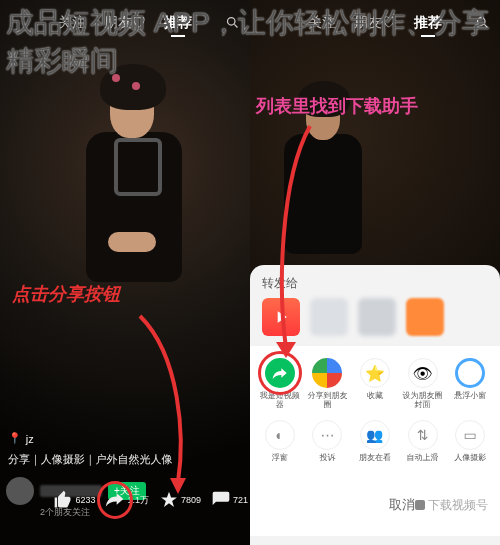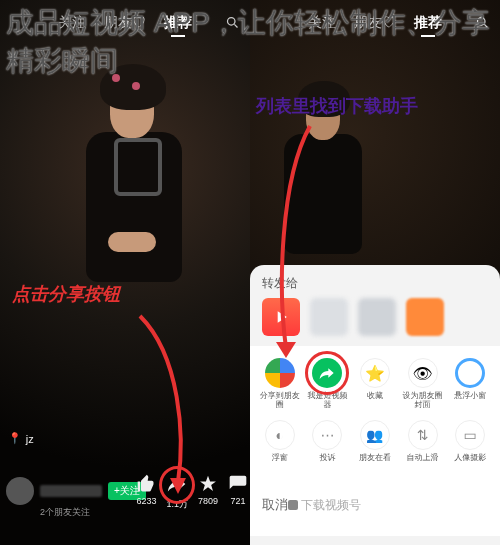--- a/index.html
+++ b/index.html
@@ -26,53 +26,53 @@
   .torso::before { content: ""; position: absolute; top: 6px; left: 28px; width: 40px; height: 50px; border: 4px solid #555; border-radius: 6px; }
   .hand { position: absolute; top: 172px; left: 48px; width: 48px; height: 20px; background: #c79a7a; border-radius: 10px; }
   .user-tag { position: absolute; bottom: 100px; left: 8px; color: #eee; font-size: 11px; display: flex; align-items: center; gap: 4px; }
   .caption { position: absolute; bottom: 78px; left: 8px; right: 8px; color: #eee; font-size: 11px; white-space: nowrap; overflow: hidden; text-overflow: ellipsis; }
   .author-row { position: absolute; bottom: 40px; left: 6px; right: 6px; display: flex; align-items: center; gap: 6px; }
   .avatar { width: 28px; height: 28px; border-radius: 50%; background: #555; }
   .name-blur { width: 62px; height: 12px; background: #3a3a3a; border-radius: 2px; filter: blur(1px); }
   .follow { background: #07c160; color: #fff; font-size: 10px; padding: 2px 6px; border-radius: 3px; }
   .fan-note { position: absolute; bottom: 26px; left: 40px; color: #999; font-size: 9px; margin-top: 32px; }
   .eng-bar { position: absolute; bottom: 34px; right: 2px; display: flex; gap: 10px; }
-  .eng { display: flex; flex-direction: column; align-items: center; color: #eee; font-size: 9px; gap: 2px; }
+  .eng { display: flex; align-items: center; color: #eee; font-size: 9px; gap: 2px; }
   .eng svg { width: 20px; height: 20px; fill: #eee; }
   .share-circle { position: relative; }
   .share-circle::before { content: ""; position: absolute; inset: -8px; border: 3px solid #e63232; border-radius: 50%; }
   .red-anno-1 { position: absolute; top: 282px; left: 12px; color: #e63232; font-size: 18px; font-weight: 600; z-index: 20; font-style: italic; }
   .arrow-1 { position: absolute; top: 306px; left: 130px; width: 60px; height: 190px; z-index: 19; }
 
   
   .scene-r { position: absolute; inset: 0; background: radial-gradient(circle at 40% 25%, #2c2016 0%, #120d09 50%, #030202 78%); }
   .woman-r { position: absolute; top: 78px; left: 18px; width: 110px; height: 200px; }
   .head-r { position: absolute; top: 18px; left: 38px; width: 34px; height: 44px; background: #b68866; border-radius: 46%; }
   .scarf-r { position: absolute; top: 3px; left: 30px; width: 52px; height: 36px; border-radius: 50% 50% 40% 40%; background: #17120e; }
   .torso-r { position: absolute; top: 56px; left: 16px; width: 78px; height: 120px; background: #0c0a08; border-radius: 18px 18px 10px 10px; }
-  .red-anno-2 { position: absolute; top: 94px; left: 256px; color: #4c1d95; font-size: 18px; font-weight: 600; z-index: 40; }
+  .red-anno-2 { position: absolute; top: 94px; left: 256px; color: #ec4899; font-size: 18px; font-weight: 600; z-index: 40; }
   .arrow-2 { position: absolute; top: 120px; left: 270px; width: 60px; height: 240px; z-index: 39; }
   
   .sheet { position: absolute; left: 0; right: 0; bottom: 0; height: 280px; background: #f3f3f3; border-radius: 14px 14px 0 0; z-index: 30; }
   .sheet-title { font-size: 12px; color: #555; padding: 10px 12px 6px; }
   .recent { display: flex; gap: 10px; padding: 0 12px 10px; }
   .recent .sq { width: 38px; height: 38px; border-radius: 6px; }
   .r1 { background: linear-gradient(#ff6a4a,#ff3a3a); display:flex;align-items:center;justify-content:center; }
   .r1 svg{width:20px;height:20px;fill:#fff;}
   .r2 { background: #dcdfe3; filter: blur(2px); } .r3{background:#cfd3d8;filter:blur(2px);} .r4{background:#ff8a3a;filter:blur(1px);}
   .grid { background: #fff; padding: 12px 6px 8px; display: flex; flex-wrap: wrap; }
   .gi { width: 20%; display: flex; flex-direction: column; align-items: center; gap: 4px; margin-bottom: 10px; }
   .gi .ic { width: 30px; height: 30px; border-radius: 50%; display: flex; align-items: center; justify-content: center; position: relative; }
   .gi .lb { font-size: 8px; color: #555; text-align: center; line-height: 1.1; height: 18px; }
   .ic-green { background: #07c160; } .ic-green::after{content:"";position:absolute;inset:-7px;border:3px solid #e63232;border-radius:50%;}
   .ic-lens { background: conic-gradient(#4285f4 0 90deg,#ea4335 0 180deg,#fbbc05 0 270deg,#34a853 0 360deg); }
   .ic-star { background:#fff;border:1px solid #eee;} .ic-eye{background:#fff;border:1px solid #eee;}
   .ic-ring{background:#fff;border:3px solid #4aa8ff;}
   .ic-dots{background:#fff;border:1px solid #eee;color:#888;font-size:14px;}
-  .bot { display: flex; align-items: center; justify-content: flex-start; padding: 6px 12px 22px; background: #fff; }
+  .bot { display: flex; align-items: center; justify-content: flex-end; padding: 6px 12px 22px; background: #fff; }
   .cancel { color: #666; font-size: 13px; }
   .brand { color: #aaa; font-size: 12px; display:flex;align-items:center;gap:3px; }
   .brand::before{content:"";width:10px;height:10px;background:#888;border-radius:2px;}
   svg.arrow path { fill: none; stroke: #e63232; stroke-width: 4; }
   svg.arrow .head { fill: #e63232; stroke: none; }
 </style>
 </head>
 <body>
 
 <div class="overlay-title">成品短视频 APP，让你轻松制作、分享精彩瞬间</div>
@@ -94,20 +94,21 @@
       <span>朋友♡</span>
       <span class="active">推荐</span>
     </div>
     <span class="search-icon">
       <svg viewBox="0 0 24 24" width="15" height="15">
           <circle cx="10" cy="10" r="6" fill="none" stroke="#ccc" stroke-width="2"></circle>
           <line x1="15" y1="15" x2="20" y2="20" stroke="#ccc" stroke-width="2"></line>
         </svg>
     </span>
     <div class="user-tag">📍<span>jz</span></div>
+    <div class="caption">分享｜人像摄影｜户外自然光人像</div>
     <div class="author-row">
       <div class="avatar"></div>
       <div class="name-blur"></div>
       <div class="follow">+关注</div>
     </div>
     <div class="fan-note">2个朋友关注</div>
     <div class="eng-bar">
       <div class="eng">
         <svg viewBox="0 0 24 24">
             <path d="M2 21h3V9H2v12zm19-11c0-1.1-.9-2-2-2h-5l.8-4-.1-.6c0-.4-.2-.8-.4-1.1L13 1 6.6 7.6C6.2 8 6 8.5 6 9v10c0 1.1.9 2 2 2h8c.8 0 1.5-.5 1.8-1.2l3-7c.1-.3.2-.5.2-.8v-2z"></path>
@@ -167,32 +168,32 @@
             <svg viewBox="0 0 24 24">
               <path d="M8 5v14l11-7z"></path>
             </svg>
           </div>
         <div class="sq r2"></div>
         <div class="sq r3"></div>
         <div class="sq r4"></div>
       </div>
       <div class="grid">
         <div class="gi">
-            <div class="ic ic-lens"></div>
-            <div class="lb">分享到朋友圈</div>
-          </div>
-        <div class="gi">
             <div class="ic ic-green">
               <svg width="16" height="16" viewBox="0 0 24 24" fill="#fff">
                 <path d="M14 9V5l8 7-8 7v-4c-6 0-10 2-13 6 1-6 4-12 13-12z"></path>
               </svg>
             </div>
             <div class="lb">我是短视频器</div>
           </div>
         <div class="gi">
+            <div class="ic ic-lens"></div>
+            <div class="lb">分享到朋友圈</div>
+          </div>
+        <div class="gi">
             <div class="ic ic-star">⭐</div>
             <div class="lb">收藏</div>
           </div>
         <div class="gi">
             <div class="ic ic-eye">👁</div>
             <div class="lb">设为朋友圈封面</div>
           </div>
         <div class="gi">
             <div class="ic ic-ring"></div>
             <div class="lb">悬浮小窗</div>

